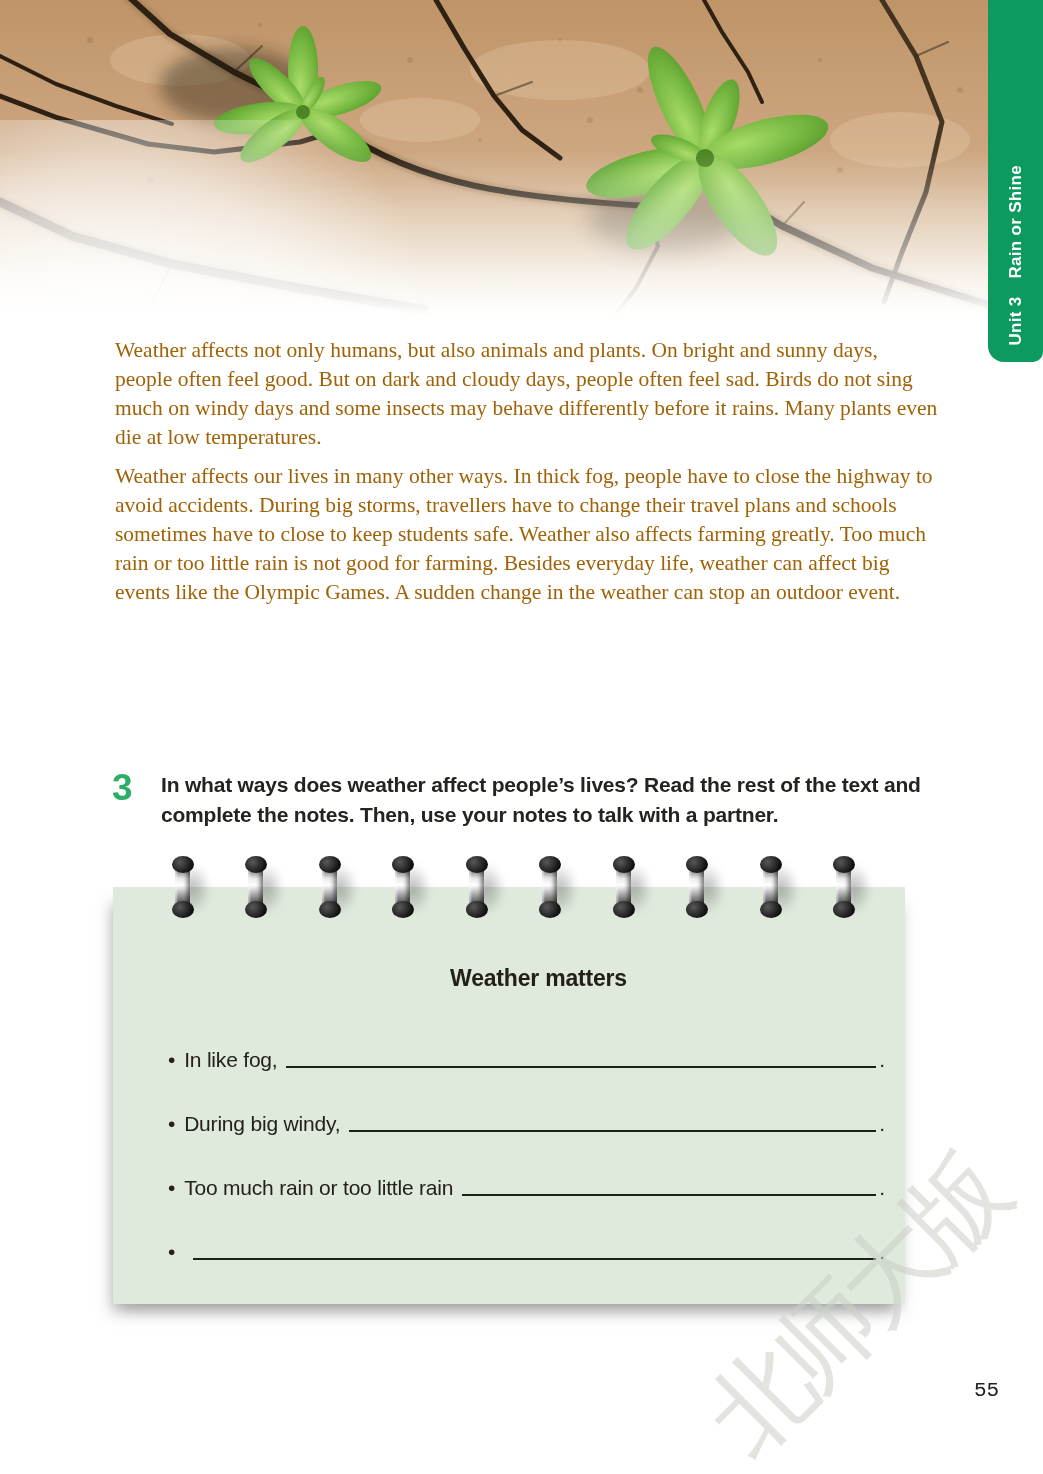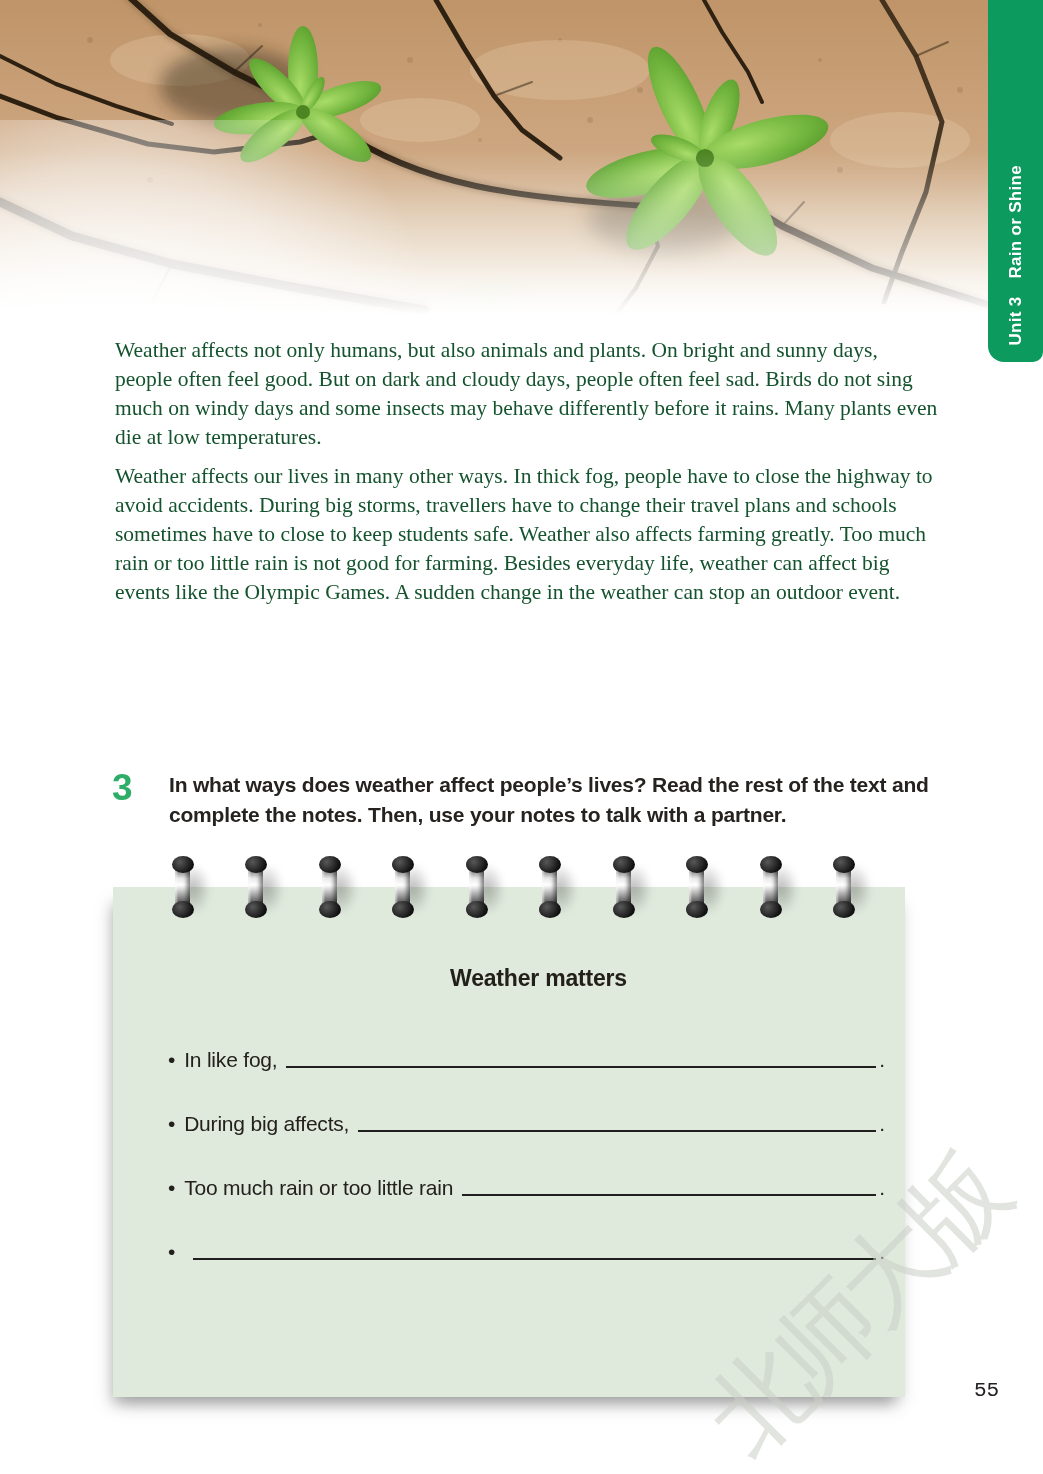--- a/index.html
+++ b/index.html
@@ -23,38 +23,38 @@
     writing-mode:vertical-rl; transform:rotate(180deg);
     color:#ffffff; font-weight:bold; font-size:17px; letter-spacing:.3px;
     white-space:nowrap;
   }
   .unit-tab .tab-title{margin-inline-start:13px;}
 
   
   .reading{
     position:absolute; left:115px; top:336px; width:824px;
     font-family:"Liberation Serif", serif; font-size:21.5px; line-height:29px;
-    color:#14532d;
+    color:#a16207;
   }
   .reading p{margin:0 0 10px 0;}
 
   
   .exercise{position:absolute; left:112px; top:770px; width:828px; display:flex; z-index:2;}
   .exercise .ex-number{
     color:#2ead68; font-weight:bold; font-size:37px; line-height:36px;
     width:28px; flex:0 0 auto;
   }
   .exercise .ex-instruction{
-    margin-left:29px; font-weight:bold; font-size:21px; line-height:30px;
+    margin-left:21px; font-weight:bold; font-size:21px; line-height:30px;
     color:#26221f; letter-spacing:-.2px; width:786px;
   }
 
   
   .notes-panel{
-    position:absolute; left:113px; top:887px; width:792px; height:510px;
+    position:absolute; left:113px; top:887px; width:792px; height:417px;
     background:#dfe9dc; z-index:1; box-sizing:border-box;
     padding:76px 20px 0 55px;
     box-shadow:-6px 12px 14px -5px rgba(115,115,115,.55), 4px 12px 14px -7px rgba(140,140,140,.35);
   }
   .notes-title{
     text-align:center; font-weight:bold; font-size:23px; color:#232019;
     letter-spacing:-.2px; transform:translateX(12px); line-height:30px;
   }
   .note-row{display:flex; align-items:flex-end; margin-top:40px; font-size:21px; color:#24211d; letter-spacing:-.2px;}
   .note-row.first{margin-top:55px;}
@@ -266,21 +266,21 @@
     <div class="notes-title">Weather matters</div>
 
     <div class="note-row first">
       <span class="note-bullet">•</span>
       <span class="note-label">In like fog,</span>
       <span class="note-line"></span>
       <span class="note-period">.</span>
     </div>
     <div class="note-row">
       <span class="note-bullet">•</span>
-      <span class="note-label">During big affects,</span>
+      <span class="note-label">During big windy,</span>
       <span class="note-line"></span>
       <span class="note-period">.</span>
     </div>
     <div class="note-row">
       <span class="note-bullet">•</span>
       <span class="note-label">Too much rain or too little rain</span>
       <span class="note-line"></span>
       <span class="note-period">.</span>
     </div>
     <div class="note-row">

